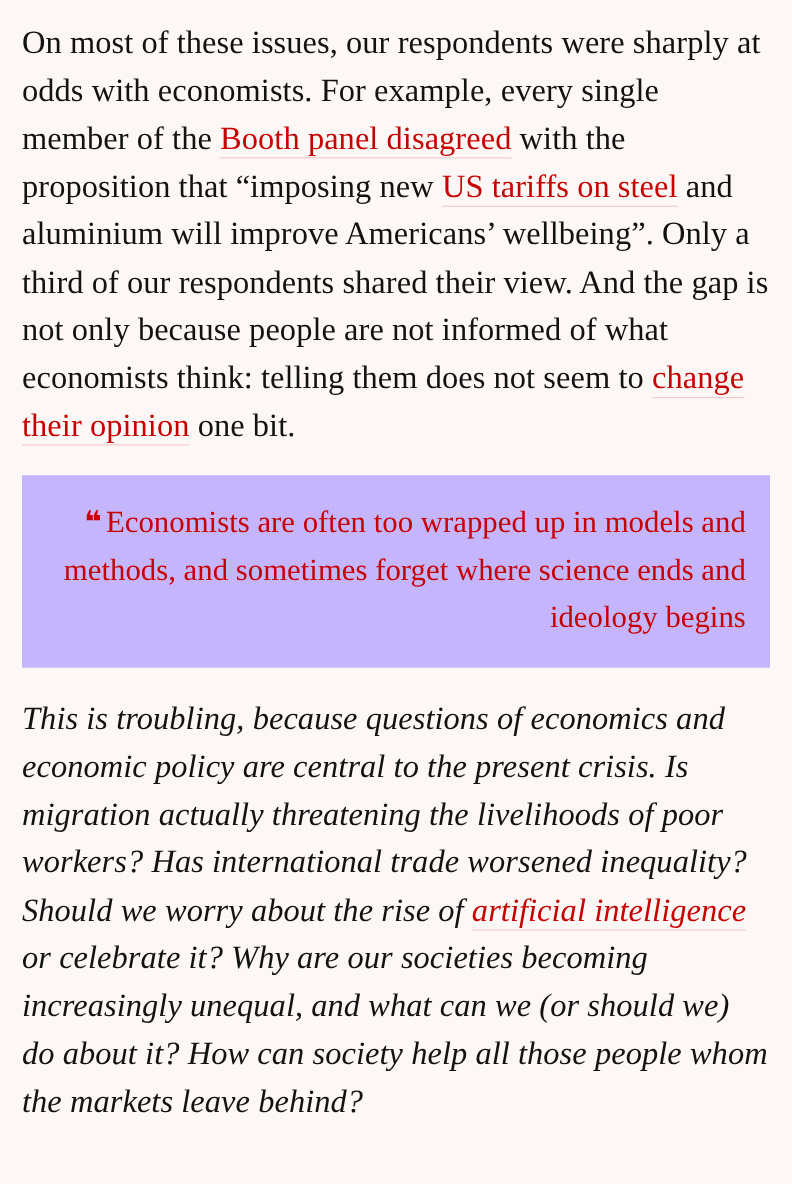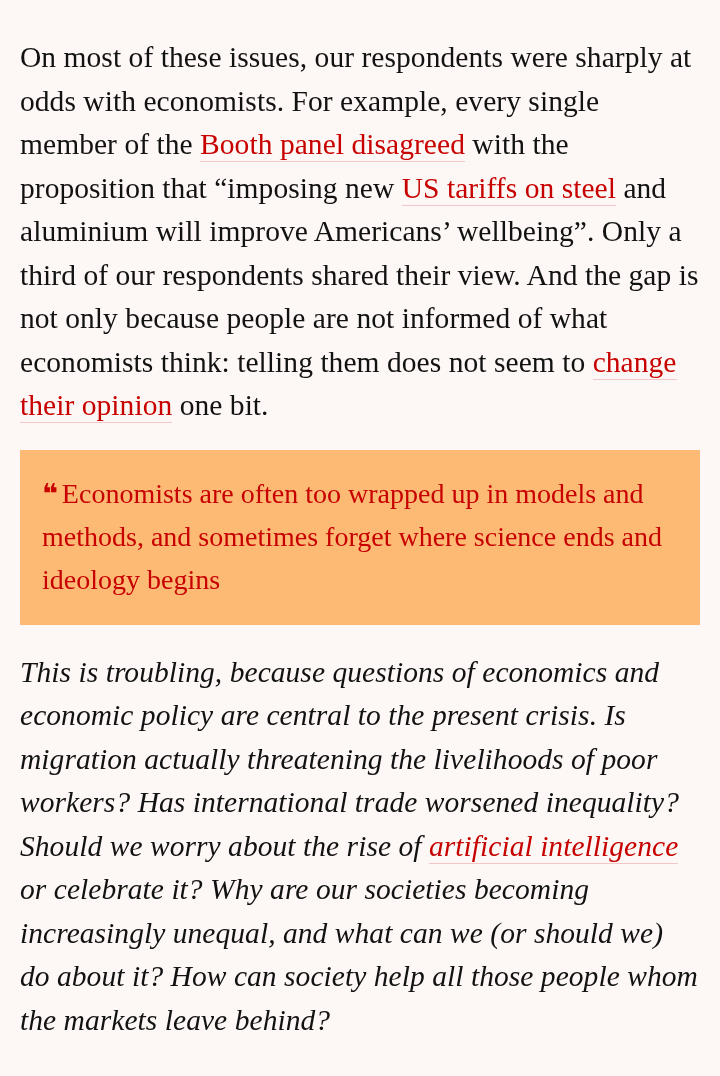--- a/index.html
+++ b/index.html
@@ -11,44 +11,44 @@
     height: 1076px;
     background: #fdf8f5;
     font-family: "Liberation Serif", "DejaVu Serif", serif;
     color: #121212;
     overflow: hidden;
   }
   .article {
     padding: 18px 20px 0 20px;
     box-sizing: border-box;
     width: 720px;
-    margin-top: 18px;
   }
   p.body-text {
     margin: 0 0 22px 0;
     font-size: 29.5px;
     line-height: 43.5px;
     letter-spacing: 0.05px;
     color: #121212;
   }
   p.body-text.last {
     margin-bottom: 0;
     font-style: italic;
   }
   a.inline-link {
     color: #c70000;
     text-decoration: none;
     border-bottom: 1.5px solid #f1c7c7;
     padding-bottom: 1px;
   }
   .pullquote {
-    background: #fdba74;
+    background: #c4b5fd;
     padding: 22px 22px 24px 22px;
     margin: 0 0 26px 0;
     box-sizing: border-box;
+    text-align: right;
   }
   .pullquote-text {
     font-size: 28px;
     line-height: 43px;
     color: #c70000;
     font-family: "Liberation Serif", "DejaVu Serif", serif;
   }
   .quote-mark {
     font-weight: bold;
     font-size: 27px;

